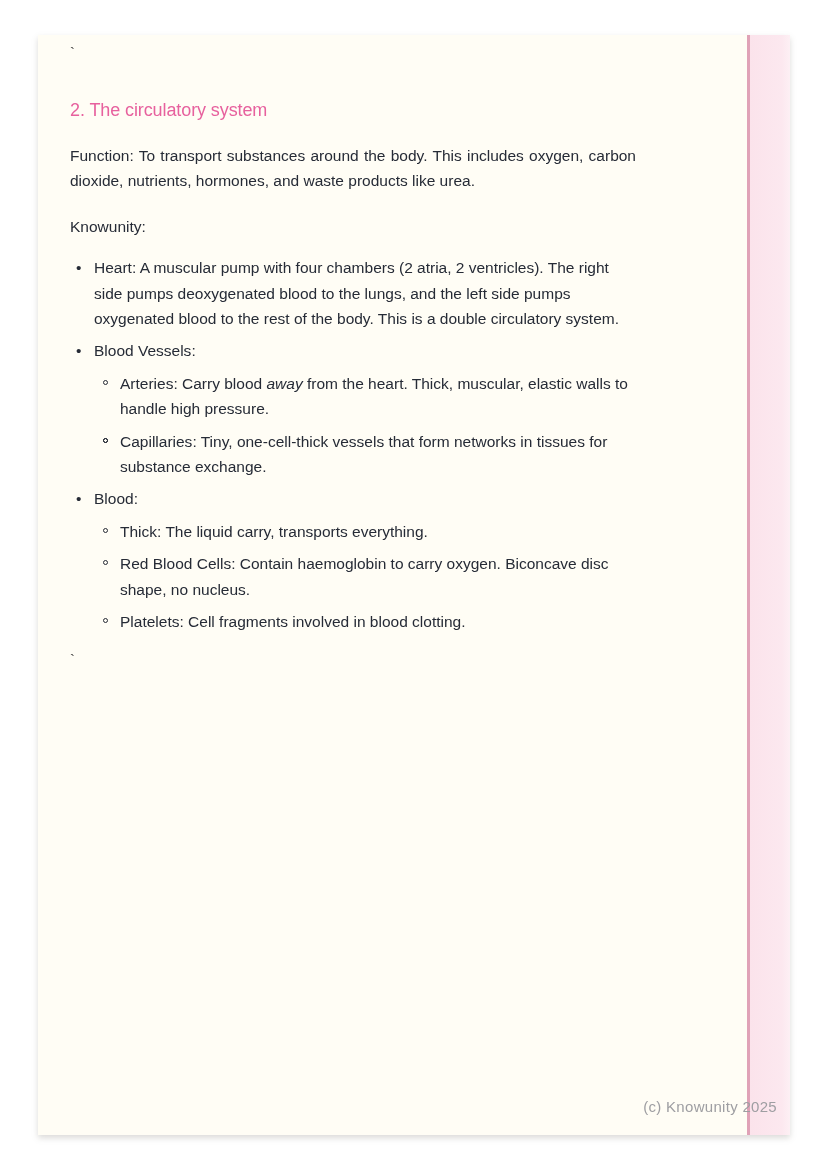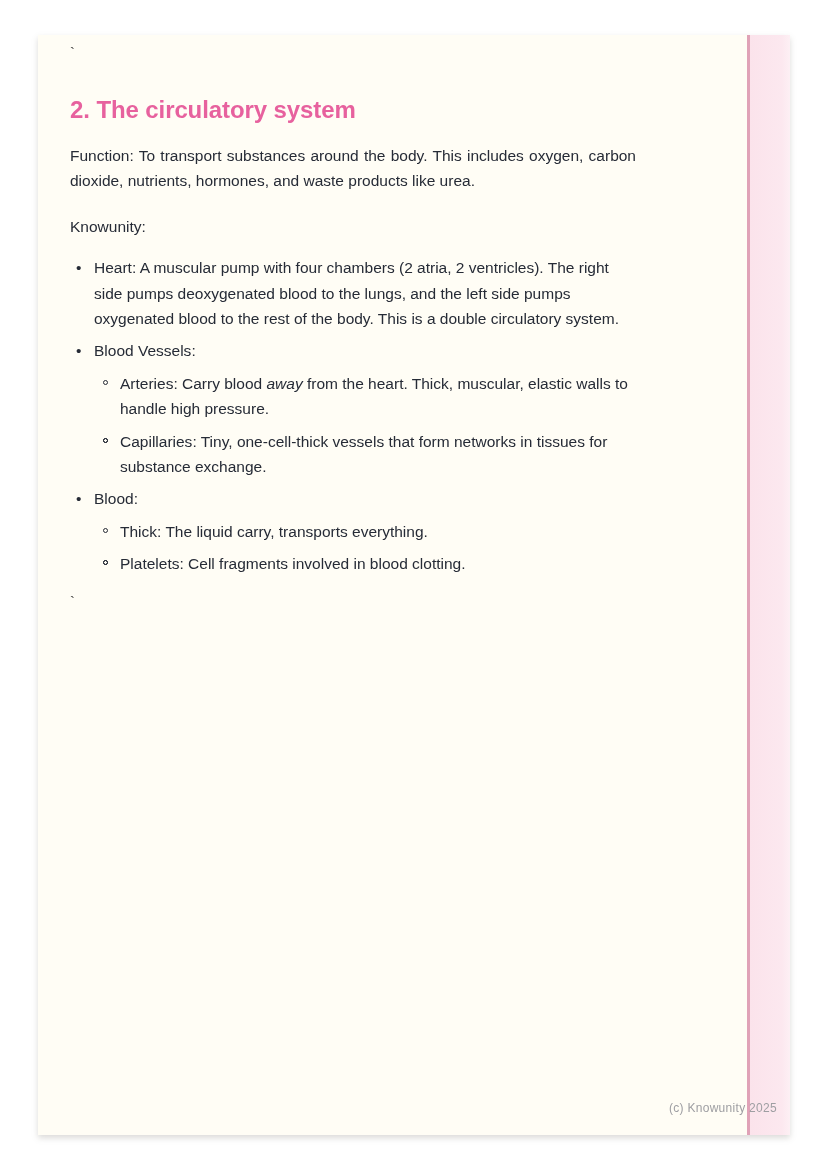--- a/index.html
+++ b/index.html
@@ -31,22 +31,22 @@
     line-height: 25.4px;
     z-index: 2;
   }
   .tick {
     font-size: 15px; line-height: 17px;
     color: #3a3a3a;
   }
   .tick-top { margin-top: 9px; }
   .tick-bottom { margin-top: 16px; }
   h1.page-heading {
-    font-size: 24px; line-height: 26px;
-    font-weight: 700;
+    font-size: 18px; line-height: 26px;
+    font-weight: 400;
     color: #e7619e;
     margin: 36px 0 0 0;
     letter-spacing: -0.1px;
   }
   p.intro-paragraph {
     margin: 20px 0 0 0;
     text-align: justify;
   }
   p.components-heading { margin: 20px 0 0 0; }
   b { font-weight: 400; }
@@ -72,21 +72,21 @@
   .m1 { position: absolute; left: 6px; top: 0; }
   .m1::before { content: "\2022"; font-size: 15.5px; }
   .m2 {
     position: absolute; left: 9px; top: 9px;
     width: 5px; height: 5px;
     border: 1.6px solid #262b36;
     border-radius: 50%;
   }
   .footer-credit {
     position: absolute; right: 13px; bottom: 20px;
-    font-size: 12px;
+    font-size: 15px;
     color: #9e9ea2;
     letter-spacing: 0.3px;
     z-index: 3;
   }
 </style>
 </head>
 <body>
 
 <div class="page-card">
   <div class="edge-stripe"></div>
@@ -102,21 +102,21 @@
 
     <ul class="l1">
         <li><span class="m1"></span><span><b>Heart</b><span>: A muscular pump with four chambers (2 atria, 2 ventricles). The right side pumps deoxygenated blood to the lungs, and the left side pumps oxygenated blood to the rest of the body. This is a </span><b>double circulatory system</b><span>.</span></span></li>
         <li><span class="m1"></span><span><b>Blood Vessels</b><span>:</span></span><ul class="l2">
             <li><span class="m2"></span><span><b>Arteries</b><span>: Carry blood </span><i>away</i><span> from the heart. Thick, muscular, elastic walls to handle high pressure.</span></span></li>
             <li><span class="m2"></span></li>
             <li><span class="m2"></span><span><b>Capillaries</b><span>: Tiny, one-cell-thick vessels that form networks in tissues for substance exchange.</span></span></li>
           </ul></li>
         <li><span class="m1"></span><span><b>Blood</b><span>:</span></span><ul class="l2">
             <li><span class="m2"></span><span><b>Thick</b><span>: The liquid carry, transports everything.</span></span></li>
-            <li><span class="m2"></span></li>
+            <li><span class="m2"></span><span><b>Red Blood Cells</b><span>: Contain </span><b>haemoglobin</b><span> to carry oxygen. Biconcave disc shape, no nucleus.</span></span></li>
             <li><span class="m2"></span><span><b>Platelets</b><span>: Cell fragments involved in blood clotting.</span></span></li>
           </ul></li>
       </ul>
 
     <div class="tick tick-bottom">`</div>
   </div>
 
   <div class="footer-credit">(c) Knowunity 2025</div>
 </div>
 

